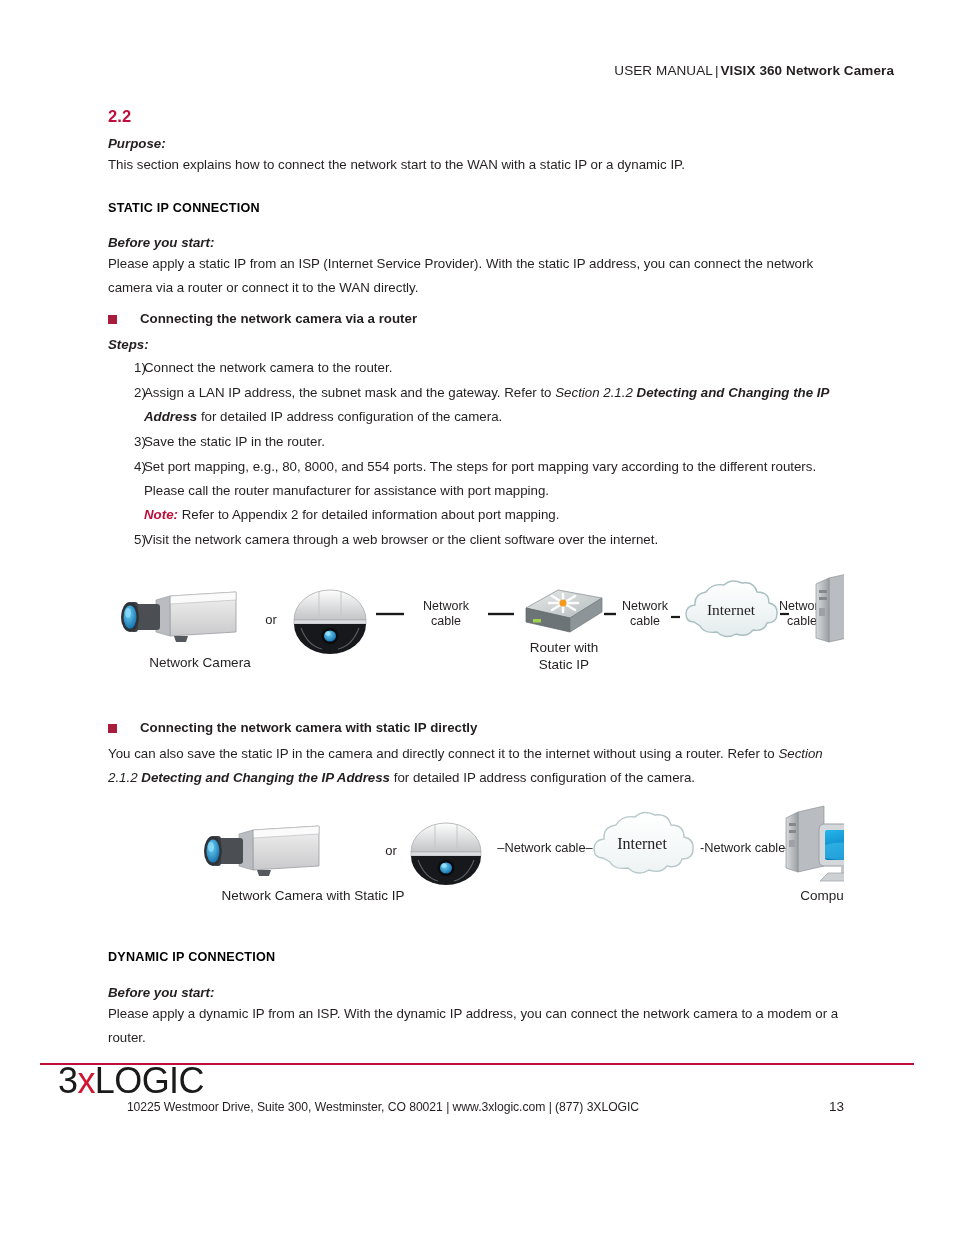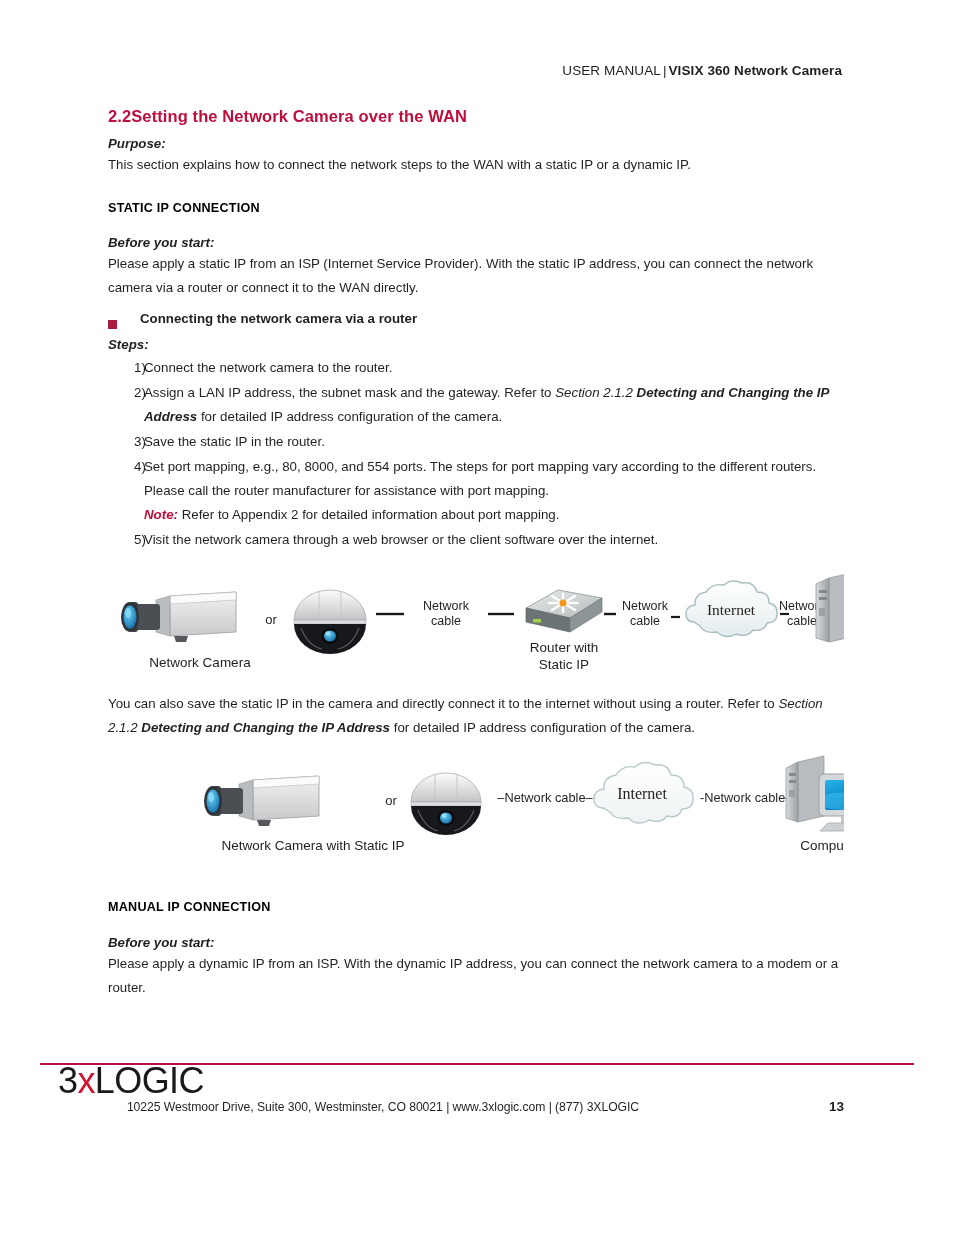--- a/index.html
+++ b/index.html
@@ -23,21 +23,21 @@
     background: #ffffff;
   }
 
   
   .header {
     position: absolute;
     top: 63px;
     left: 0;
     width: 954px;
     text-align: right;
-    padding-right: 112px;
+    padding-right: 60px;
     box-sizing: border-box;
     font-size: 13.5px;
     letter-spacing: 0.1px;
     color: #231f20;
     white-space: nowrap;
   }
   .header .hdr-plain { font-weight: 400; }
   .header .hdr-sep   { font-weight: 400; padding: 0 2px; }
   .header .hdr-bold  { font-weight: bold; }
 
@@ -81,21 +81,21 @@
   }
   p.body-text.tight { margin-top: 2px; }
 
   .em-i { font-style: italic; }
   .em-bi { font-style: italic; font-weight: bold; }
   .note-word { color: #be0f3c; font-weight: bold; font-style: italic; }
 
   
   .bullet-row {
     display: flex;
-    align-items: flex-end;
+    align-items: flex-start;
     margin-top: 9px;
   }
   .bullet-sq {
     width: 9px;
     height: 9px;
     background: #a81c3e;
     margin-top: 6px;
     margin-right: 23px;
     flex: 0 0 auto;
   }
@@ -162,42 +162,41 @@
     text-align: center;
     font-size: 12.2px;
     color: #231f20;
     letter-spacing: -0.05px;
   }
   .page-number {
     position: absolute;
     right: 110px;
     top: 1099px;
     font-size: 13.5px;
-    font-weight: bold;
+    font-weight: normal;
     color: #231f20;
   }
 </style>
 </head>
 <body>
 
 <div class="page">
 
   <div class="header">
     <span class="hdr-plain">USER MANUAL</span><span class="hdr-sep">|</span><span class="hdr-bold">VISIX 360 Network Camera</span>
   </div>
 
   <div class="content">
 
     <h1 class="section-title">
       <span>2.2</span>
-      <span>Setting the Network Camera over the WAN</span>
     </h1>
 
     <div class="lead-label" style="margin-top:9px">Purpose:</div>
-    <p class="body-text tight">This section explains how to connect the network steps to the WAN with a static IP or a dynamic IP.</p>
+    <p class="body-text tight">This section explains how to connect the network start to the WAN with a static IP or a dynamic IP.</p>
 
     <div class="sub-head">STATIC IP CONNECTION</div>
 
     <div class="lead-label" style="margin-top:20px">Before you start:</div>
     <p class="body-text tight">Please apply a static IP from an ISP (Internet Service Provider). With the static IP address, you can connect the network camera via a router or connect it to the WAN directly.</p>
 
     <div class="bullet-row">
       <span class="bullet-sq"></span>
       <span class="bullet-text">Connecting the network camera via a router</span>
     </div>
@@ -348,20 +347,24 @@
           <rect x="757" y="22" width="56" height="44" rx="5" fill="#d5d8da" stroke="#9aa0a4" stroke-width="1"></rect>
           <rect x="763" y="28" width="44" height="32" rx="2" fill="url(#screenG)"></rect>
           <path d="M763 44 Q785 38 807 47 L807 58 Q785 62 763 58 Z" fill="#3fc3f0" opacity="0.55"></path>
           <rect x="780" y="66" width="10" height="8" fill="#c2c6c9"></rect>
           <path d="M766 74 L804 74 L812 82 L758 82 Z" fill="#cdd1d4" stroke="#a4a9ad" stroke-width="0.8"></path>
         </g>
         <text x="769" y="100" font-family="'Liberation Sans',sans-serif" font-size="13.5" fill="#231f20" text-anchor="middle">Computer</text>
       </svg>
     </div>
 
+    <div class="bullet-row" style="margin-top:30px">
+      <span class="bullet-sq"></span>
+      <span class="bullet-text">Connecting the network camera with static IP directly</span>
+    </div>
 
     <p class="body-text"><span>You can also save the static IP in the camera and directly connect it to the internet without using a router. Refer to </span><span class="em-i">Section 2.1.2 </span><span class="em-bi">Detecting and Changing the IP Address</span><span> for detailed IP address configuration of the camera.</span></p>
 
     <div class="diagram" style="margin-top:14px;">
       <svg width="736" height="108" viewBox="0 0 736 108" xmlns="http://www.w3.org/2000/svg">
         <defs>
           <linearGradient id="boxBodyG2" x1="0" y1="0" x2="0" y2="1">
             <stop offset="0" stop-color="#f2f2f2"></stop>
               <stop offset="1" stop-color="#c9c9cb"></stop>
           </linearGradient>
@@ -442,21 +445,21 @@
           <rect x="711" y="20" width="54" height="42" rx="5" fill="#d5d8da" stroke="#9aa0a4" stroke-width="1"></rect>
           <rect x="717" y="26" width="42" height="30" rx="2" fill="url(#screenG2)"></rect>
           <path d="M717 41 Q738 35 759 44 L759 54 Q738 58 717 54 Z" fill="#3fc3f0" opacity="0.55"></path>
           <rect x="733" y="62" width="10" height="7" fill="#c2c6c9"></rect>
           <path d="M720 69 L756 69 L764 77 L712 77 Z" fill="#cdd1d4" stroke="#a4a9ad" stroke-width="0.8"></path>
         </g>
         <text x="722" y="96" font-family="'Liberation Sans',sans-serif" font-size="13.5" fill="#231f20" text-anchor="middle">Computer</text>
       </svg>
     </div>
 
-    <div class="sub-head" style="margin-top:38px">MANUAL IP CONNECTION</div>
+    <div class="sub-head" style="margin-top:38px">DYNAMIC IP CONNECTION</div>
 
     <div class="lead-label" style="margin-top:21px">Before you start:</div>
     <p class="body-text tight">Please apply a dynamic IP from an ISP. With the dynamic IP address, you can connect the network camera to a modem or a router.</p>
 
   </div>
 
   <div class="footer-rule"></div>
 
   <div class="logo"><span>3</span><span class="x">x</span><span>LOGIC</span></div>
 

